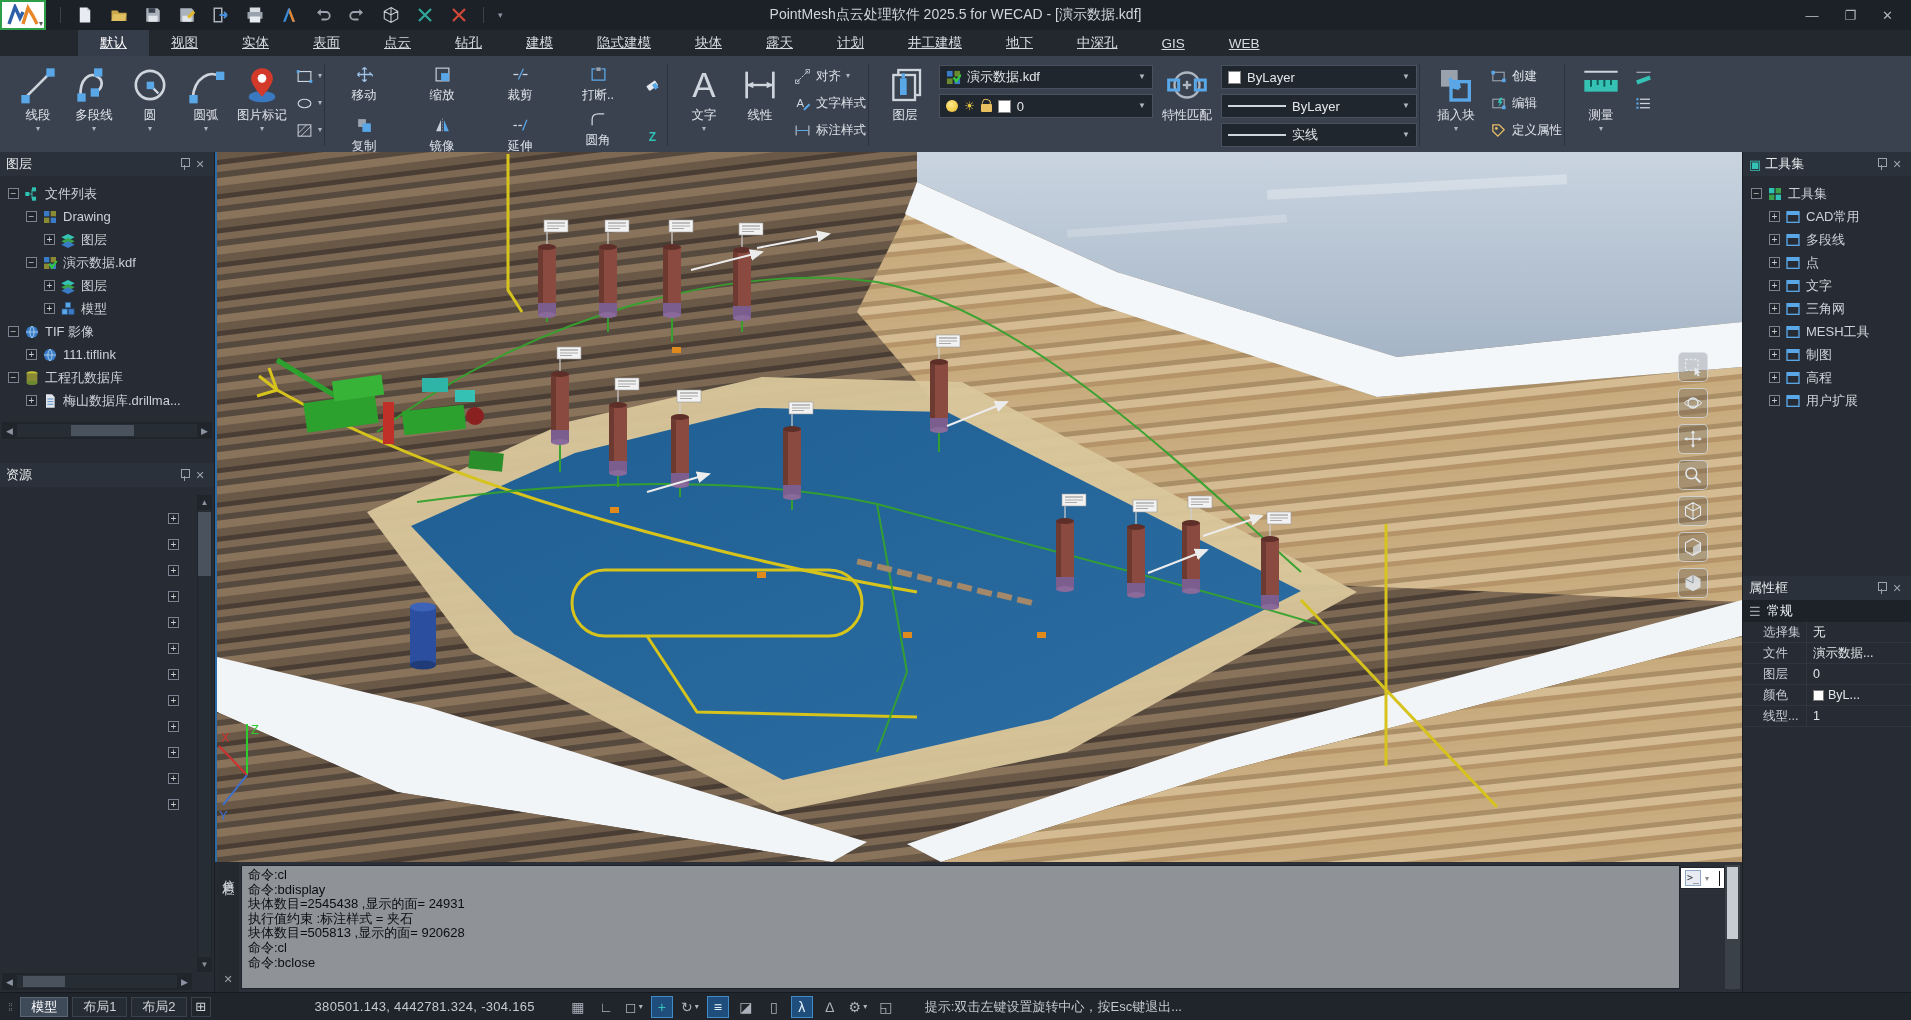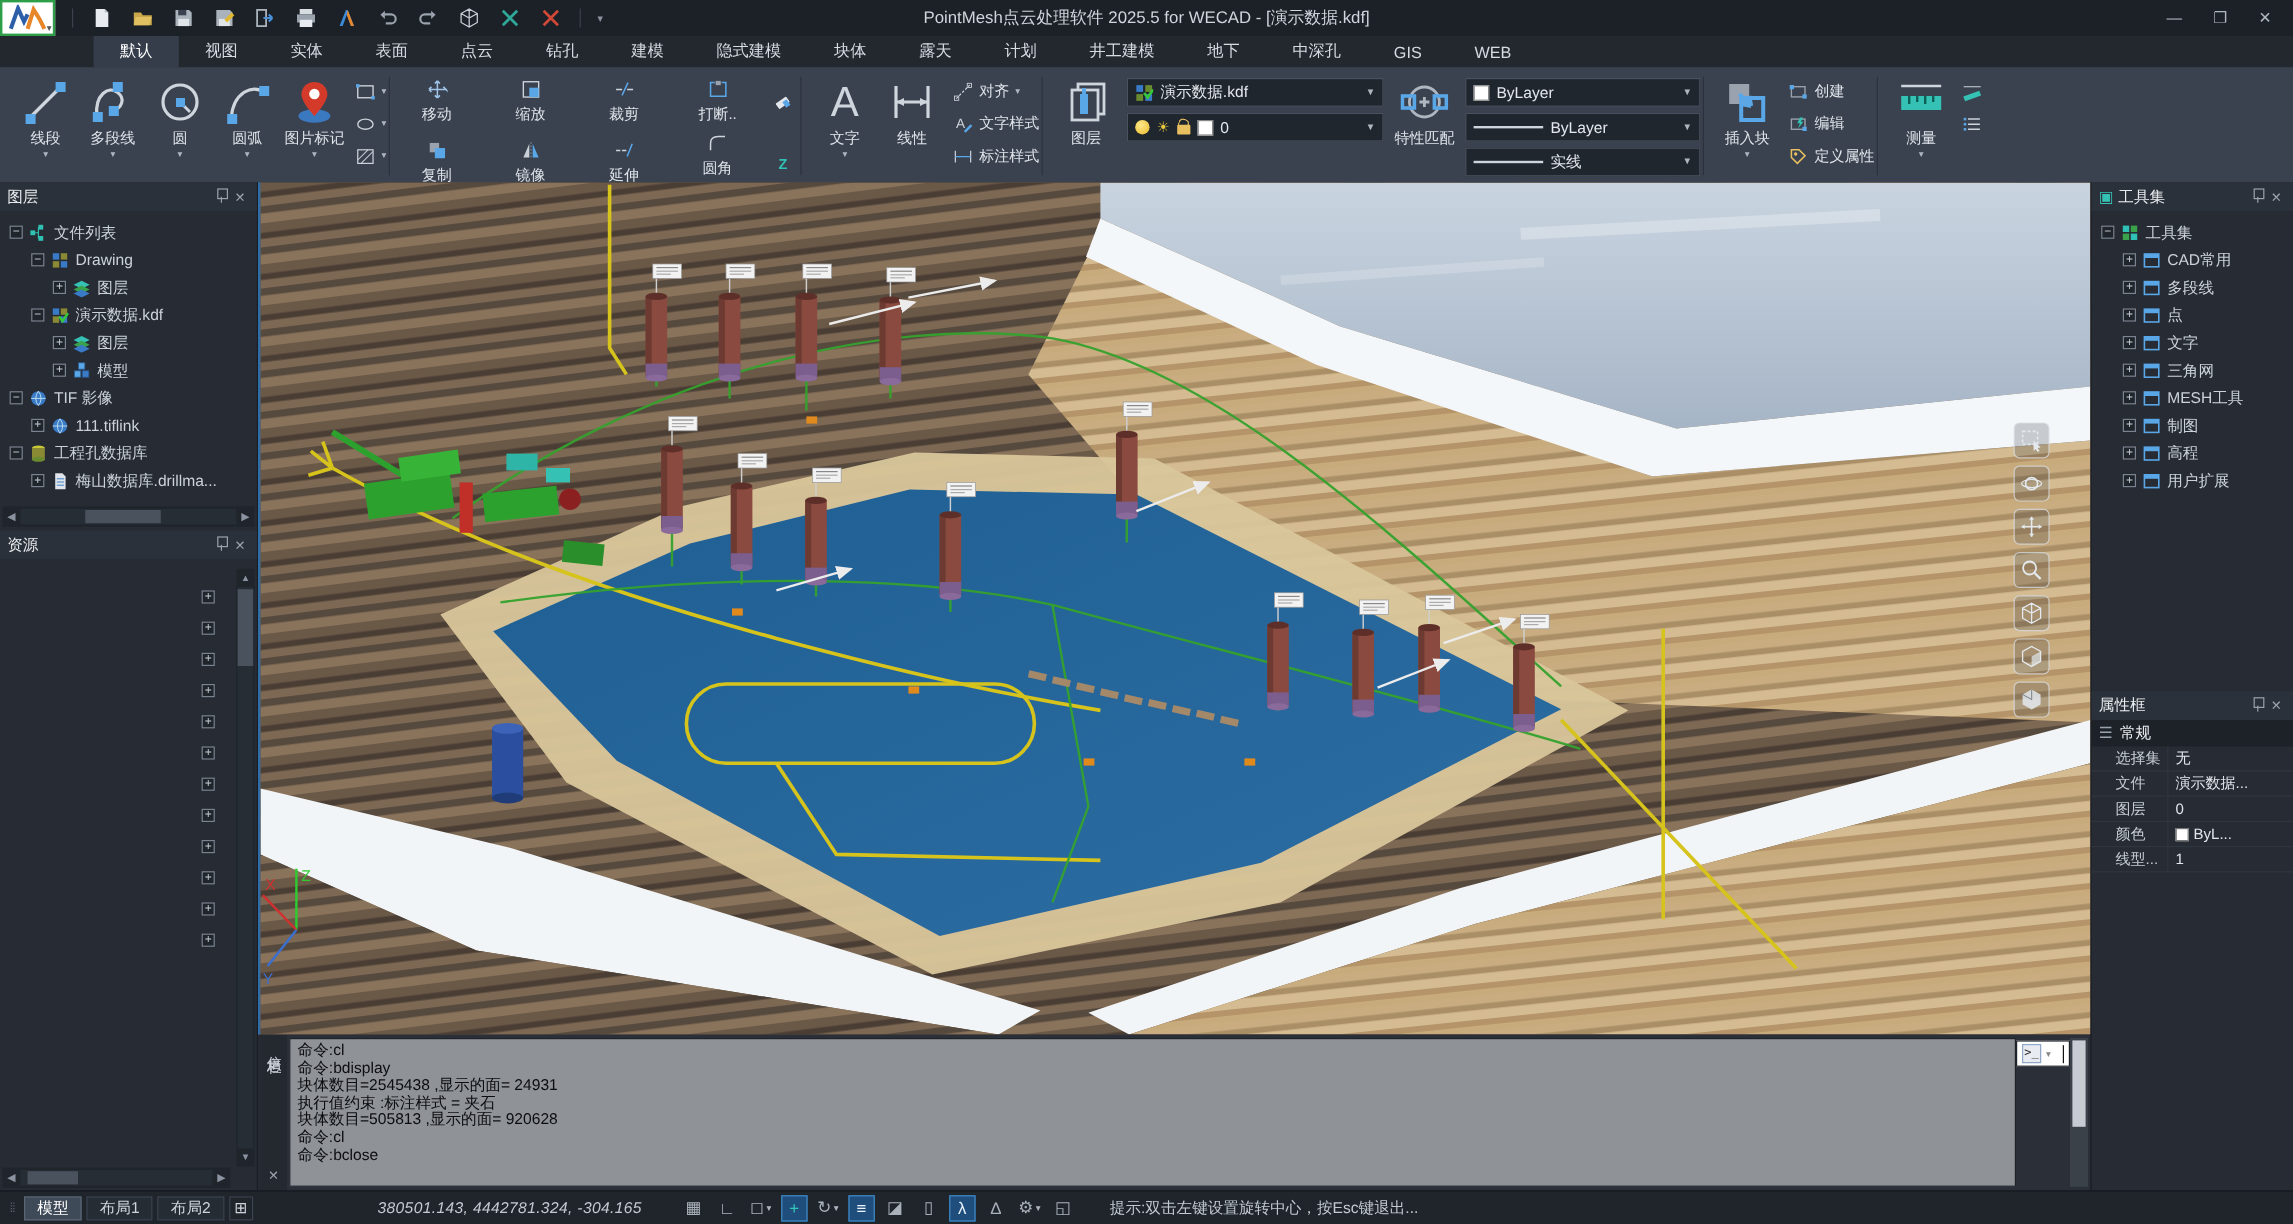--- a/index.html
+++ b/index.html
@@ -13,21 +13,21 @@
   .applogo .lcaret{position:absolute;right:1px;bottom:0;font-size:8px;color:#555;}
   .qat{display:flex;align-items:center;gap:14px;margin-left:14px;}
   .qat .qi{width:20px;height:20px;display:flex;align-items:center;justify-content:center;}
   .qat .qi svg{width:18px;height:18px;}
   .qsep{width:1px;height:16px;background:#3a414b;}
   .ttl{position:absolute;left:0;right:0;text-align:center;font-size:14px;color:#cfd5dc;pointer-events:none;}
   .winctl{margin-left:auto;display:flex;gap:26px;padding-right:18px;z-index:2;}
   .winctl span{color:#aeb6c0;font-size:13px;cursor:default;}
 
   
-  .tabsrow{position:absolute;left:0;top:30px;width:100%;height:26px;background:#23282f;display:flex;align-items:stretch;padding-left:78px;}
+  .tabsrow{position:absolute;left:0;top:30px;width:100%;height:26px;background:#23282f;display:flex;align-items:stretch;padding-left:78px;text-decoration:underline;}
   .mtab{padding:0 22px;display:flex;align-items:center;color:#d6dbe2;font-size:13.5px;cursor:pointer;}
   .mtab.active{background:#343d49;color:#fff;}
 
   
   .ribbon{position:absolute;left:0;top:56px;width:100%;height:96px;background:#3a4250;display:flex;align-items:stretch;padding:4px 2px 2px 4px;}
   .rgroup{display:flex;align-items:flex-start;padding:2px 6px;}
   .rsep{width:1px;background:#2b323d;margin:4px 2px;}
   .rbig{width:56px;display:flex;flex-direction:column;align-items:center;gap:1px;background:none;border:0;color:#dfe3e8;font-size:12.5px;cursor:pointer;padding:2px 0 0;}
   .rbig .bico{height:42px;display:flex;align-items:center;justify-content:center;}
   .rbig .bico svg{width:40px;height:40px;}
@@ -106,21 +106,21 @@
   .cmdinput .caret2{width:1px;height:15px;background:#111;margin-left:6px;}
   .cmdscroll{width:15px;background:#3b4149;position:relative;flex:none;margin:3px 2px 3px 0;}
   .cmdscroll .th{position:absolute;top:2px;left:2px;right:2px;height:58%;background:#c7ccd2;}
 
   
   .statusbar{position:absolute;left:0;bottom:0;width:100%;height:28px;background:#20252c;border-top:1px solid #151920;display:flex;align-items:center;gap:4px;padding:0 8px;font-size:13px;}
   .grip{color:#5b636e;font-size:11px;letter-spacing:-1px;margin-right:4px;}
   .ltab{height:20px;padding:0 10px;border:1px solid #3a424e;color:#cfd4da;display:flex;align-items:center;cursor:pointer;background:#262c34;}
   .ltab.active{background:#3f4a58;border-color:#5a6675;color:#fff;}
   .lplus{width:20px;height:20px;border:1px solid #3a424e;display:flex;align-items:center;justify-content:center;color:#cfd4da;cursor:pointer;}
-  .coords{margin-left:100px;color:#c3c9d1;letter-spacing:.3px;font-style:italic;}
+  .coords{margin-left:100px;color:#c3c9d1;letter-spacing:.3px;}
   .stico{margin-left:28px;display:flex;align-items:center;gap:6px;}
   .sbtn{min-width:22px;height:22px;display:flex;align-items:center;justify-content:center;color:#aab1bb;font-size:14px;cursor:pointer;gap:1px;border:1px solid transparent;}
   .sbtn.active{background:#1f4e7d;border-color:#3f8cc8;color:#e8f2fb;}
   .sbtn.teal{color:#35c8b8;}
   .sbtn .caret{margin-left:1px;}
   .hint{margin-left:24px;color:#c3c9d1;}
 </style>
 </head>
 <body>
 
@@ -864,21 +864,21 @@
             <span>梅山数据库.drillma...</span>
           </div>
         </div>
       <div class="hscroll">
         <span class="arr">◀</span>
         <span class="track">
             <span class="thumb"></span>
           </span>
         <span class="arr">▶</span>
       </div>
-      <div class="phead" style="margin-top:3px">
+      <div class="phead" style="margin-top:24px">
         <span>资源</span>
           <span class="sp"></span>
         <span class="phico"><span class="pinshape"></span></span>
         <span class="phico">✕</span>
       </div>
       <div class="resarea" id="resarea">
         <div class="vscroll">
           <div class="arr">▲</div>
           <div class="vtrack">
               <div class="vthumb"></div>

